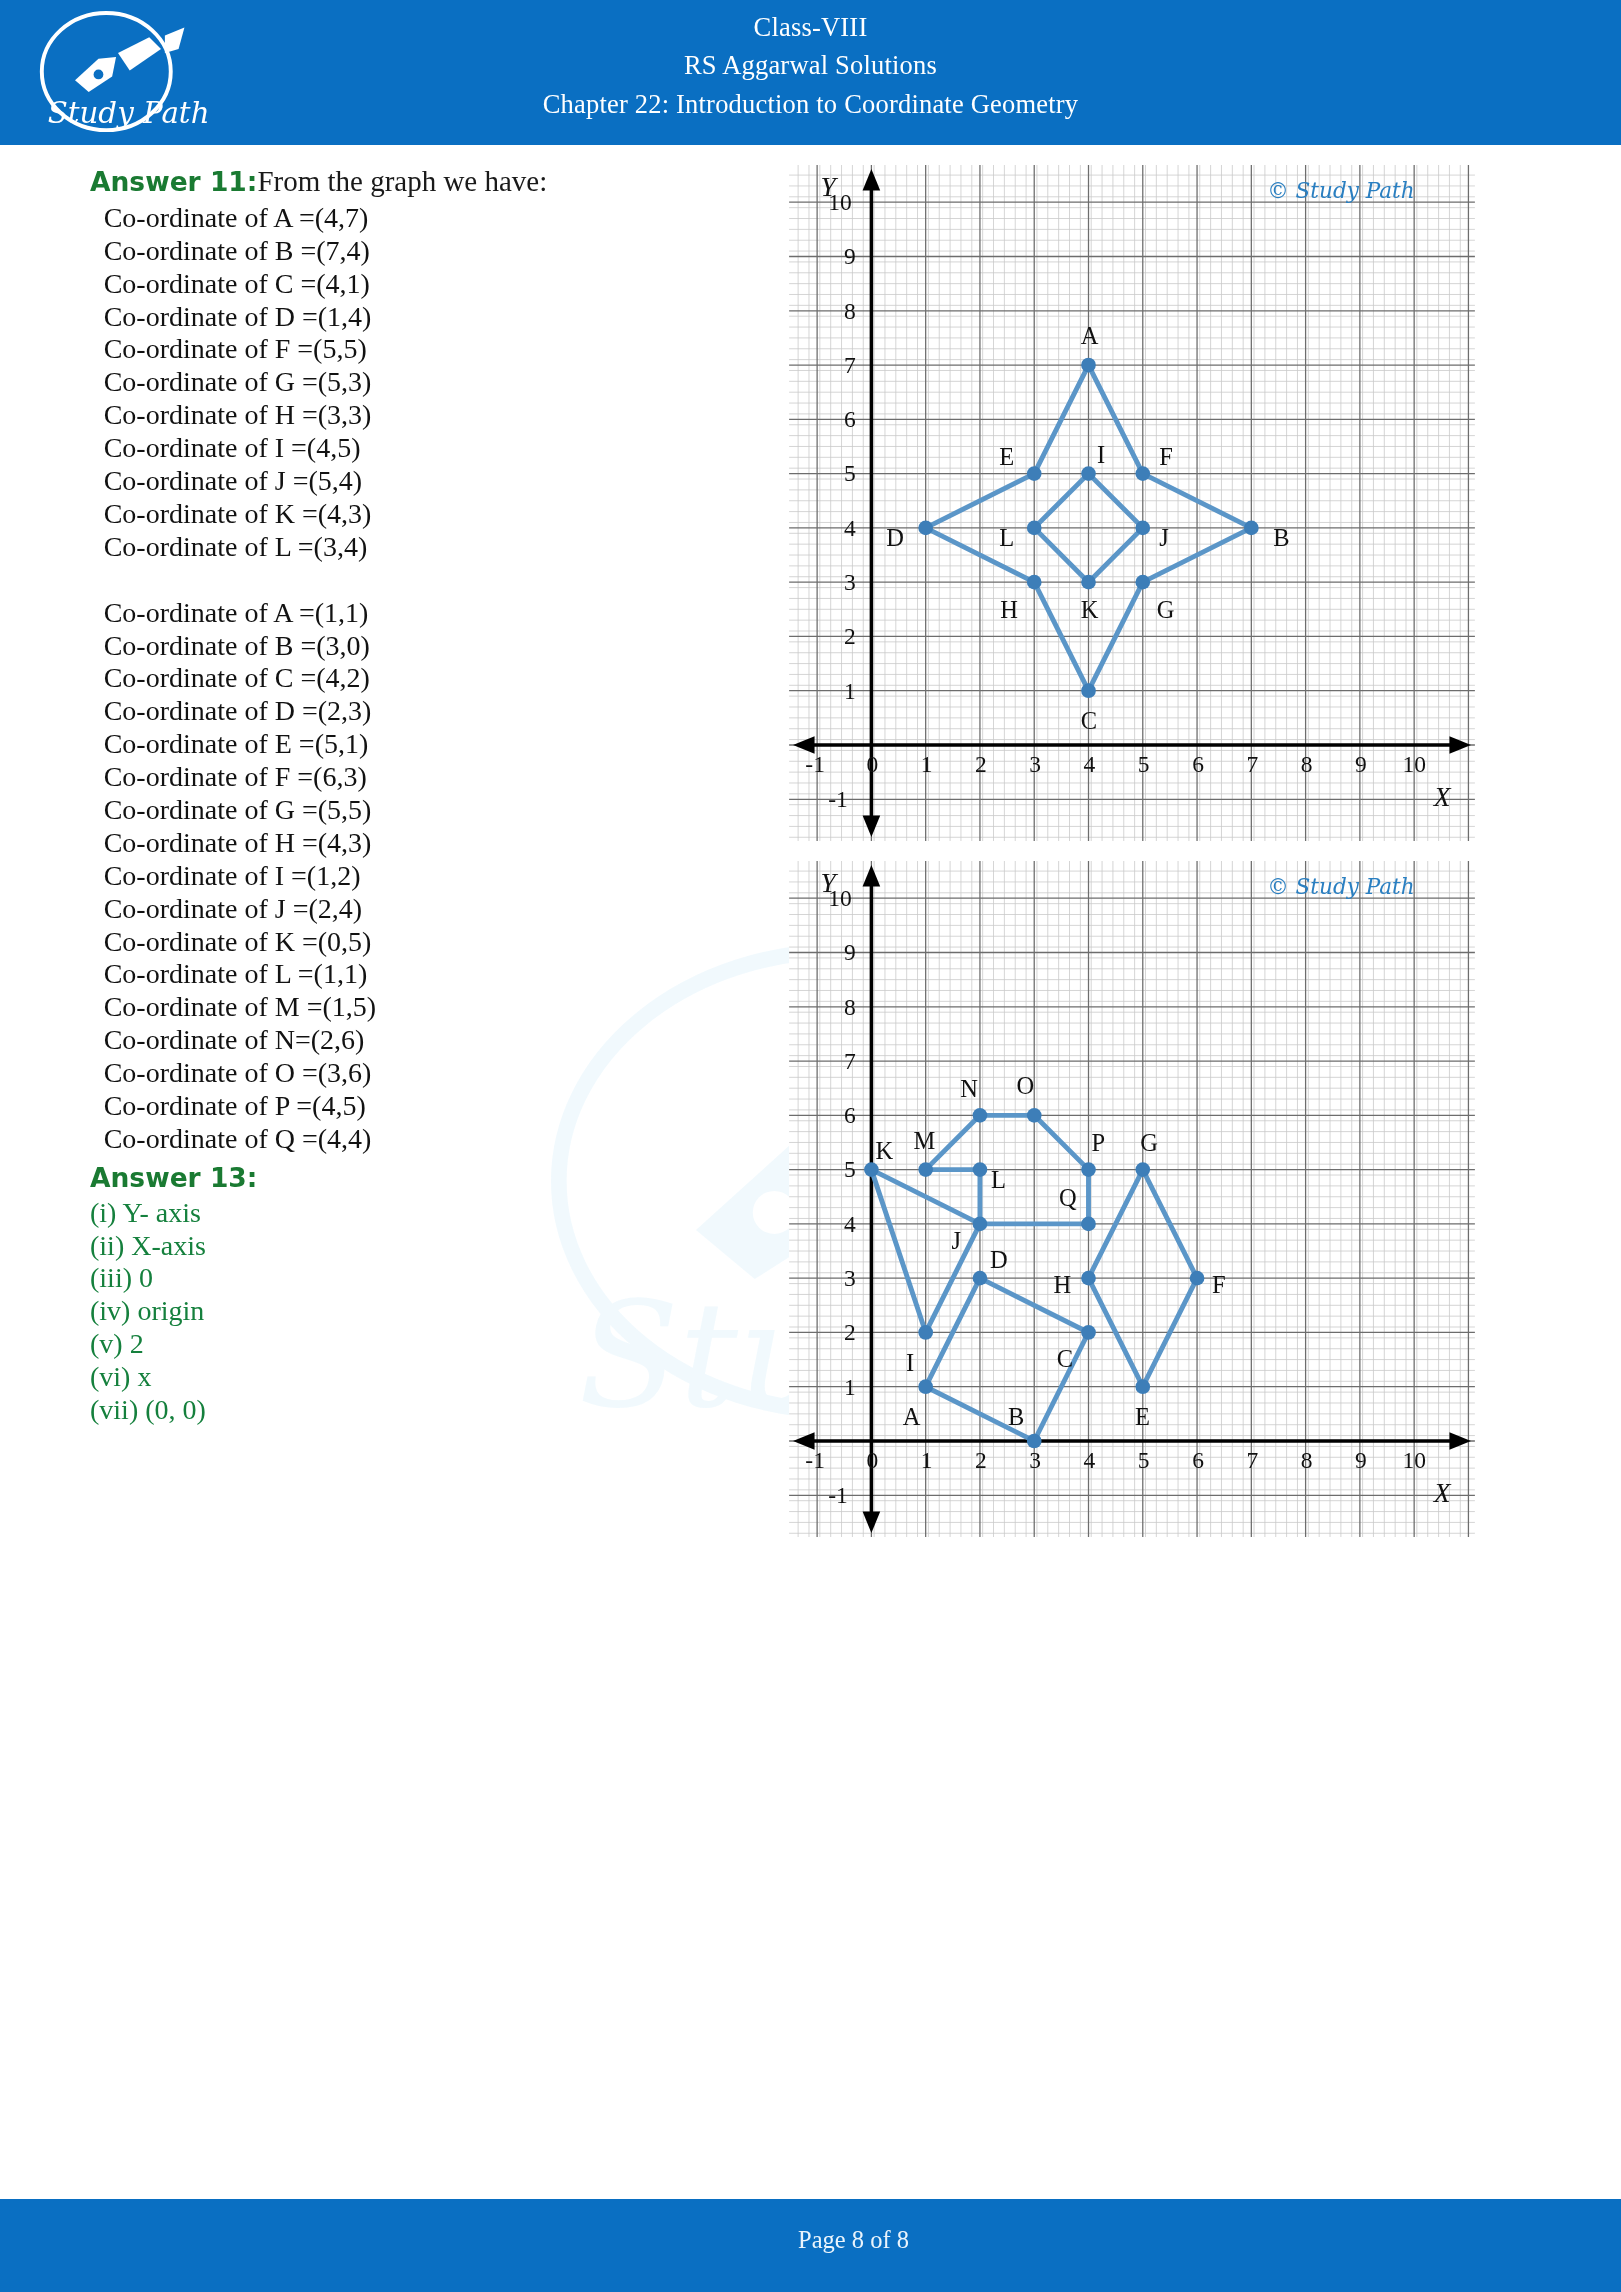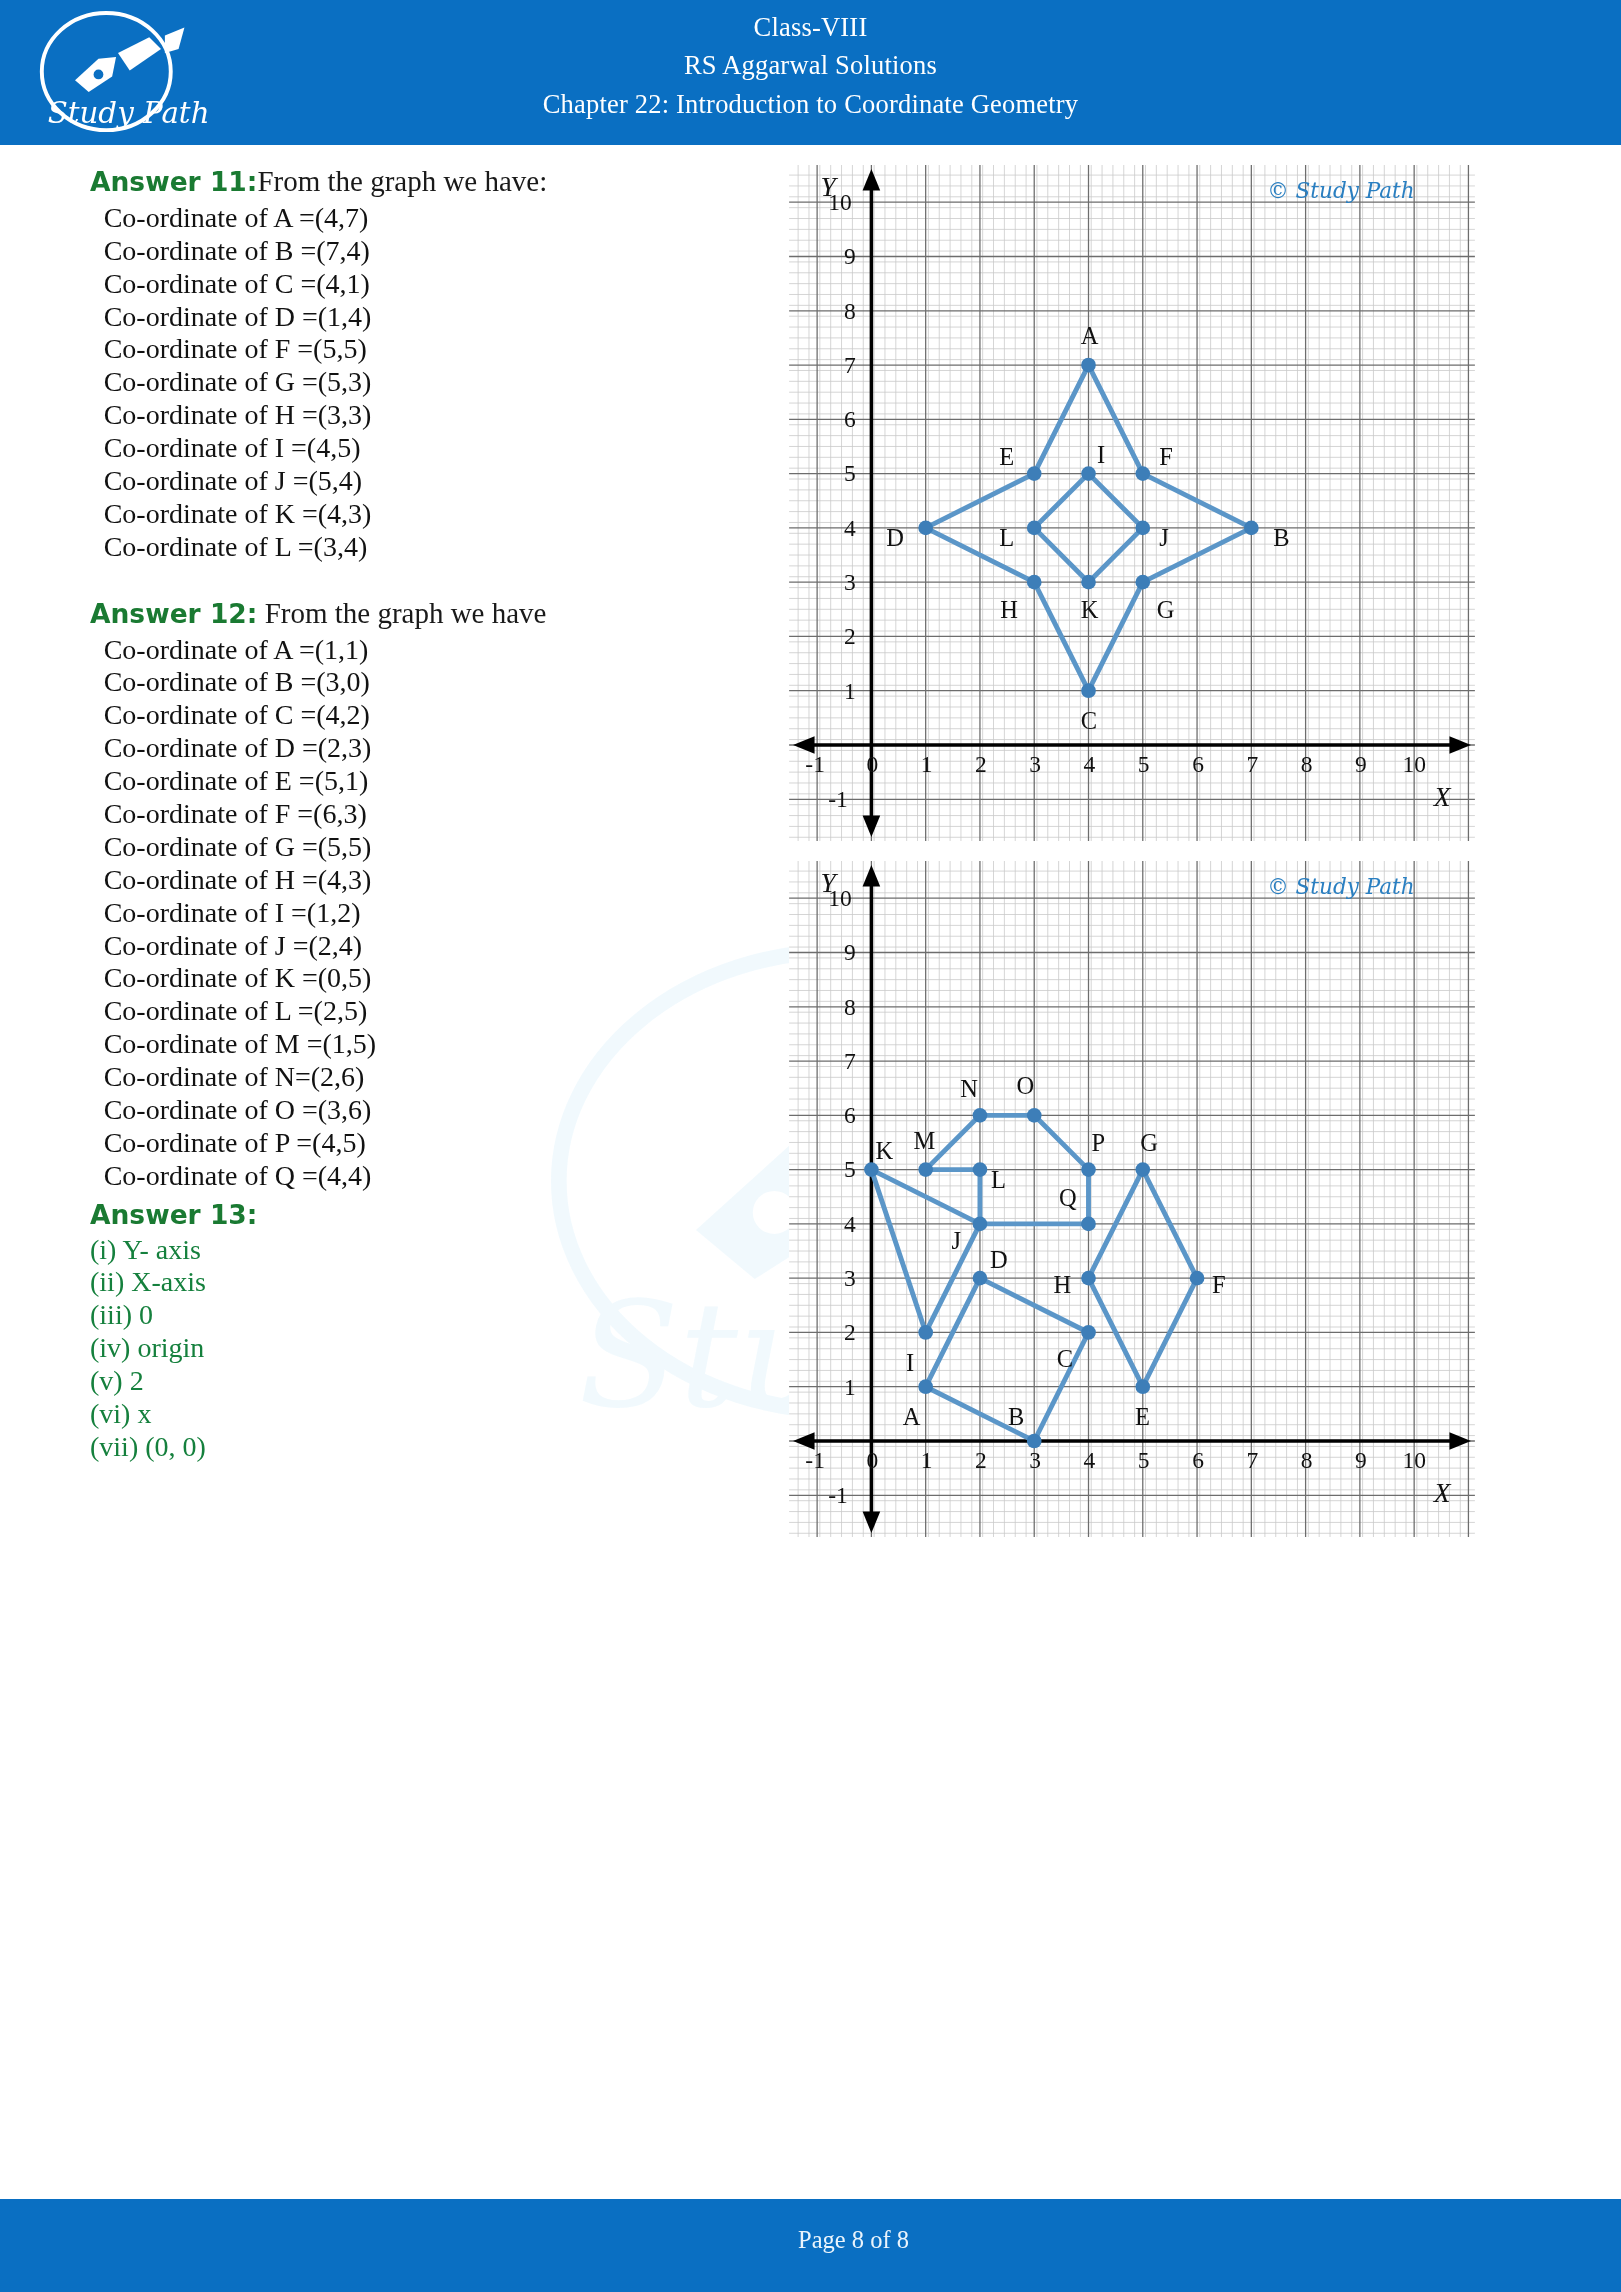--- a/index.html
+++ b/index.html
@@ -121,35 +121,32 @@
   <div class="coord-line">Co-ordinate of F =(5,5)</div>
   <div class="coord-line">Co-ordinate of G =(5,3)</div>
   <div class="coord-line">Co-ordinate of H =(3,3)</div>
   <div class="coord-line">Co-ordinate of I =(4,5)</div>
   <div class="coord-line">Co-ordinate of J =(5,4)</div>
   <div class="coord-line">Co-ordinate of K =(4,3)</div>
   <div class="coord-line">Co-ordinate of L =(3,4)</div>
 
   <div class="gap"></div>
 
-  <div class="head-row">
-    <span class="ans-head">Answer 12:</span><span class="ans-tail">&nbsp;</span><span class="ans-tail">From the graph we have</span>
-  </div>
   <div class="coord-line">Co-ordinate of A =(1,1)</div>
   <div class="coord-line">Co-ordinate of B =(3,0)</div>
   <div class="coord-line">Co-ordinate of C =(4,2)</div>
   <div class="coord-line">Co-ordinate of D =(2,3)</div>
   <div class="coord-line">Co-ordinate of E =(5,1)</div>
   <div class="coord-line">Co-ordinate of F =(6,3)</div>
   <div class="coord-line">Co-ordinate of G =(5,5)</div>
   <div class="coord-line">Co-ordinate of H =(4,3)</div>
   <div class="coord-line">Co-ordinate of I =(1,2)</div>
   <div class="coord-line">Co-ordinate of J =(2,4)</div>
   <div class="coord-line">Co-ordinate of K =(0,5)</div>
-  <div class="coord-line">Co-ordinate of L =(2,5)</div>
+  <div class="coord-line">Co-ordinate of L =(1,1)</div>
   <div class="coord-line">Co-ordinate of M =(1,5)</div>
   <div class="coord-line">Co-ordinate of N=(2,6)</div>
   <div class="coord-line">Co-ordinate of O =(3,6)</div>
   <div class="coord-line">Co-ordinate of P =(4,5)</div>
   <div class="coord-line">Co-ordinate of Q =(4,4)</div>
 
   <div class="head-row" style="margin-top:5.9px;">
     <span class="ans-head">Answer 13:</span>
   </div>
   <div class="sub-line">(i) Y- axis</div>

